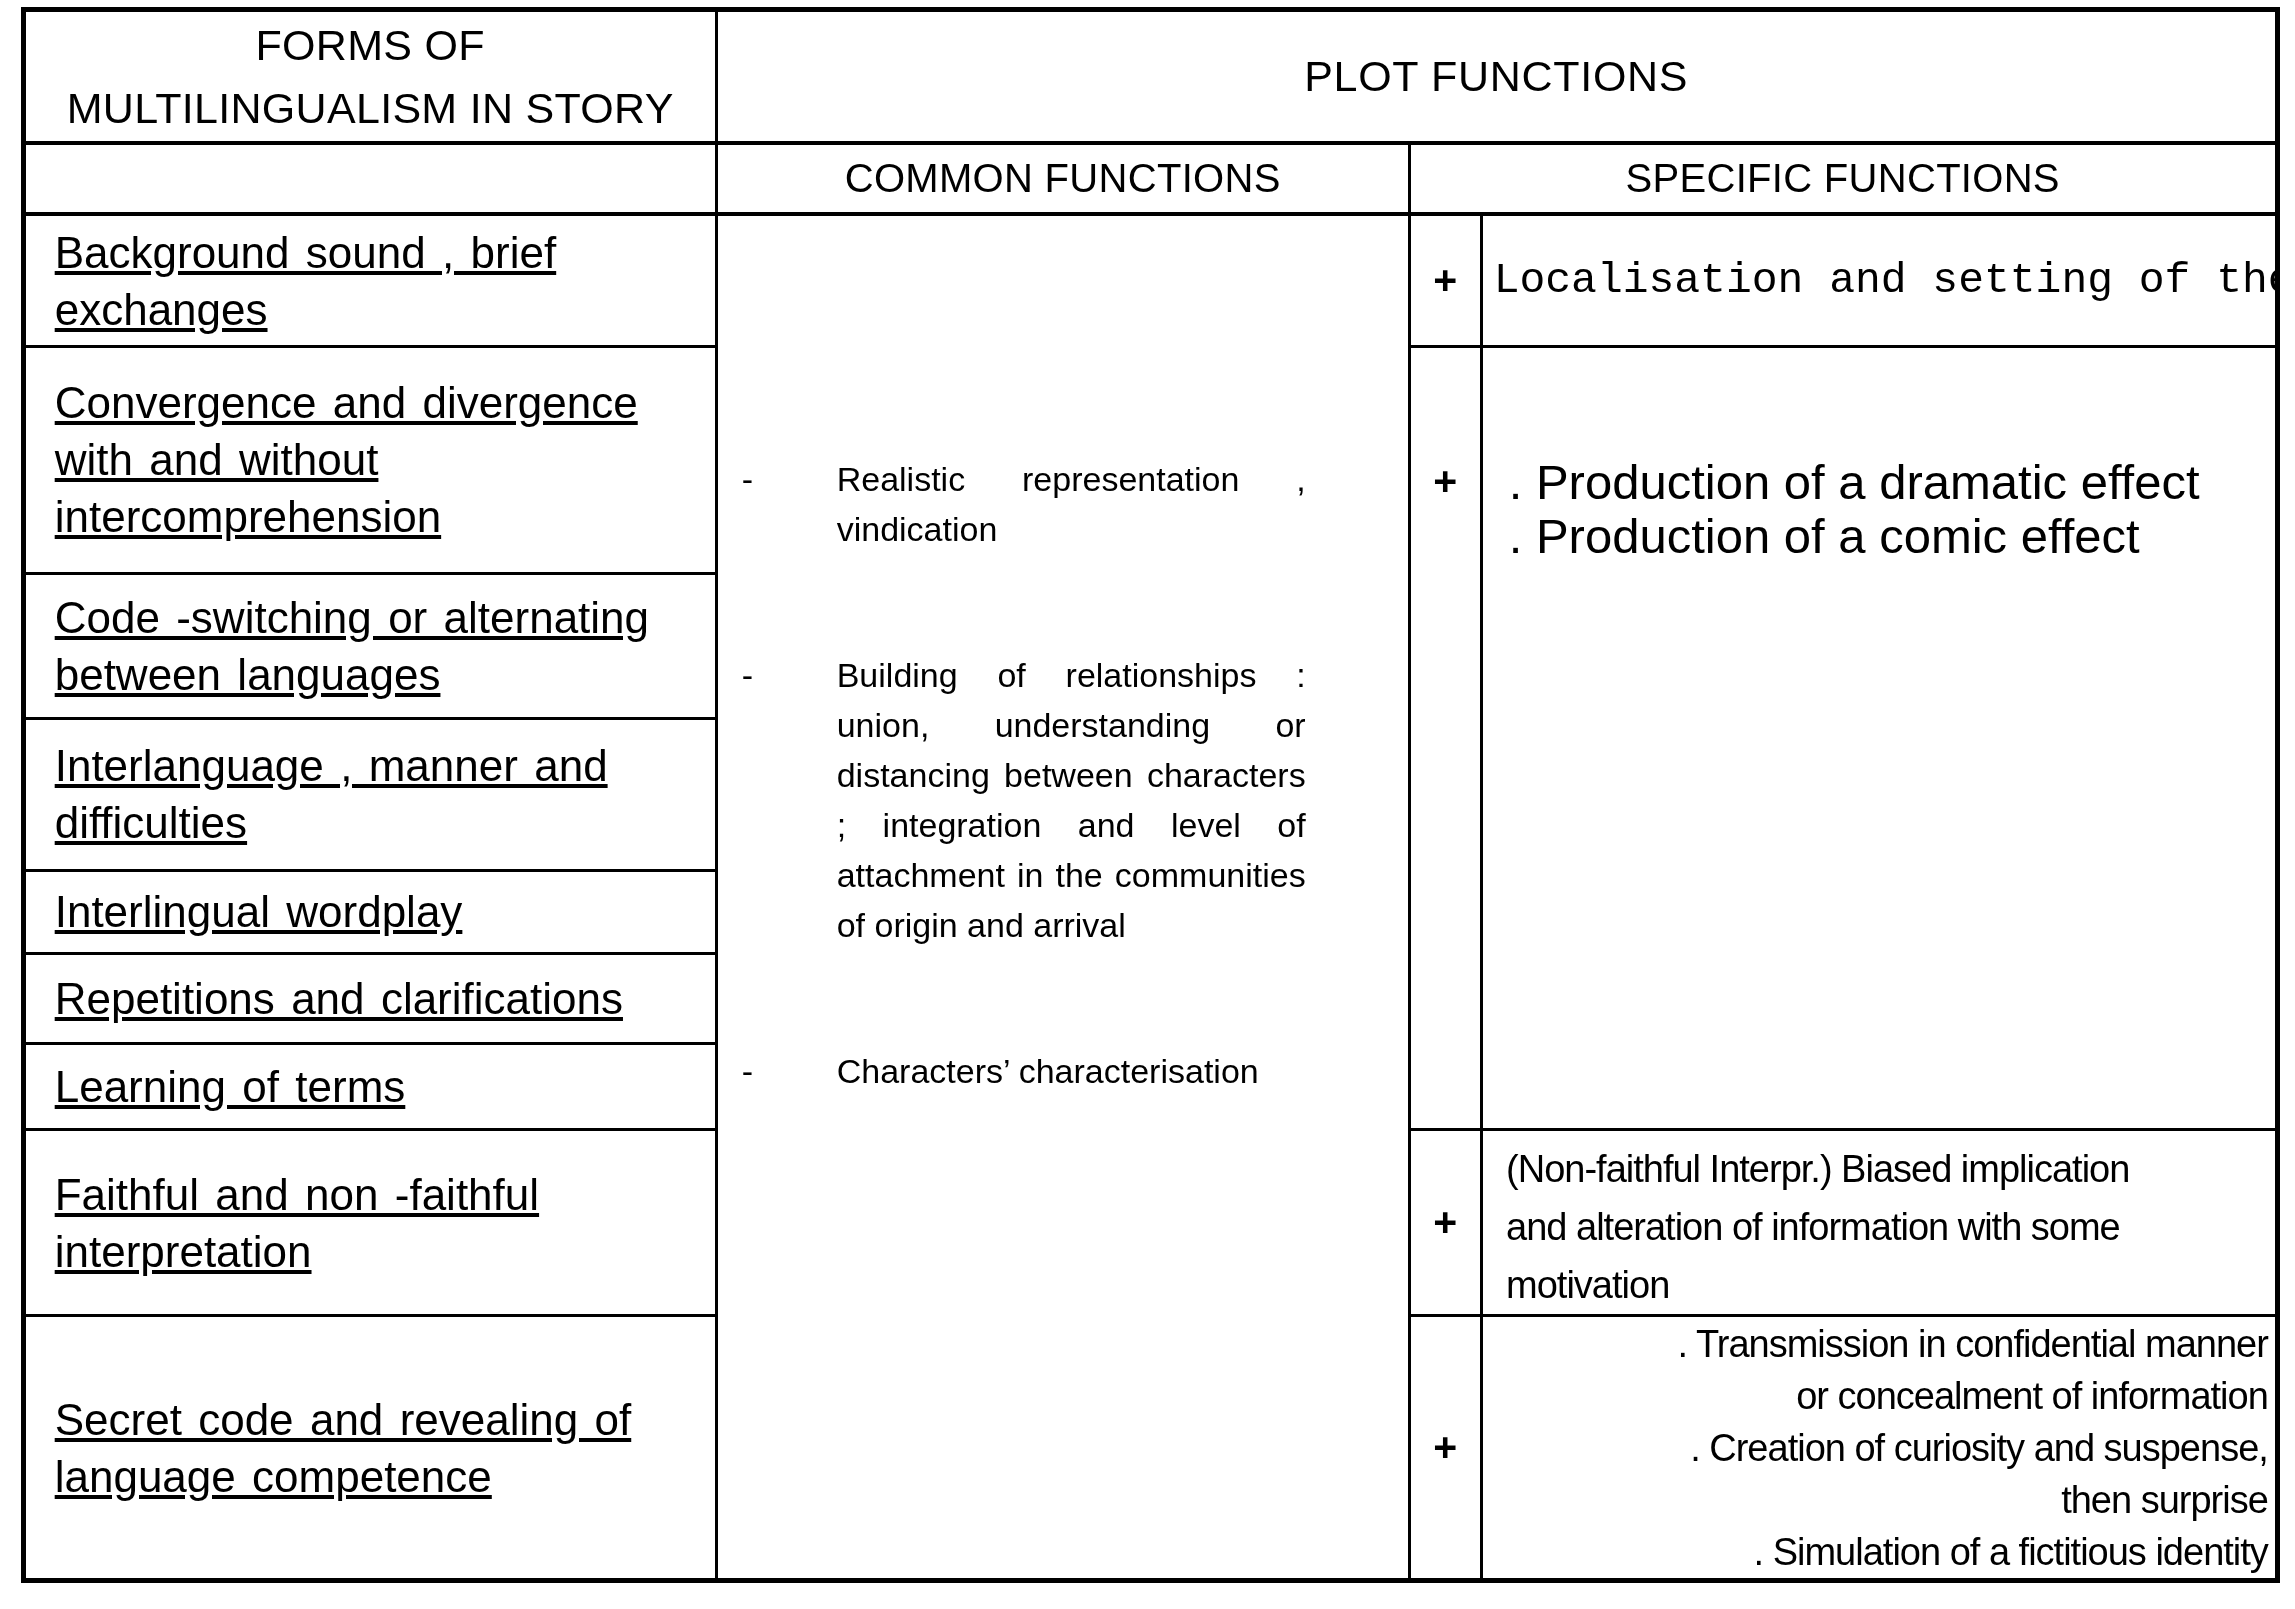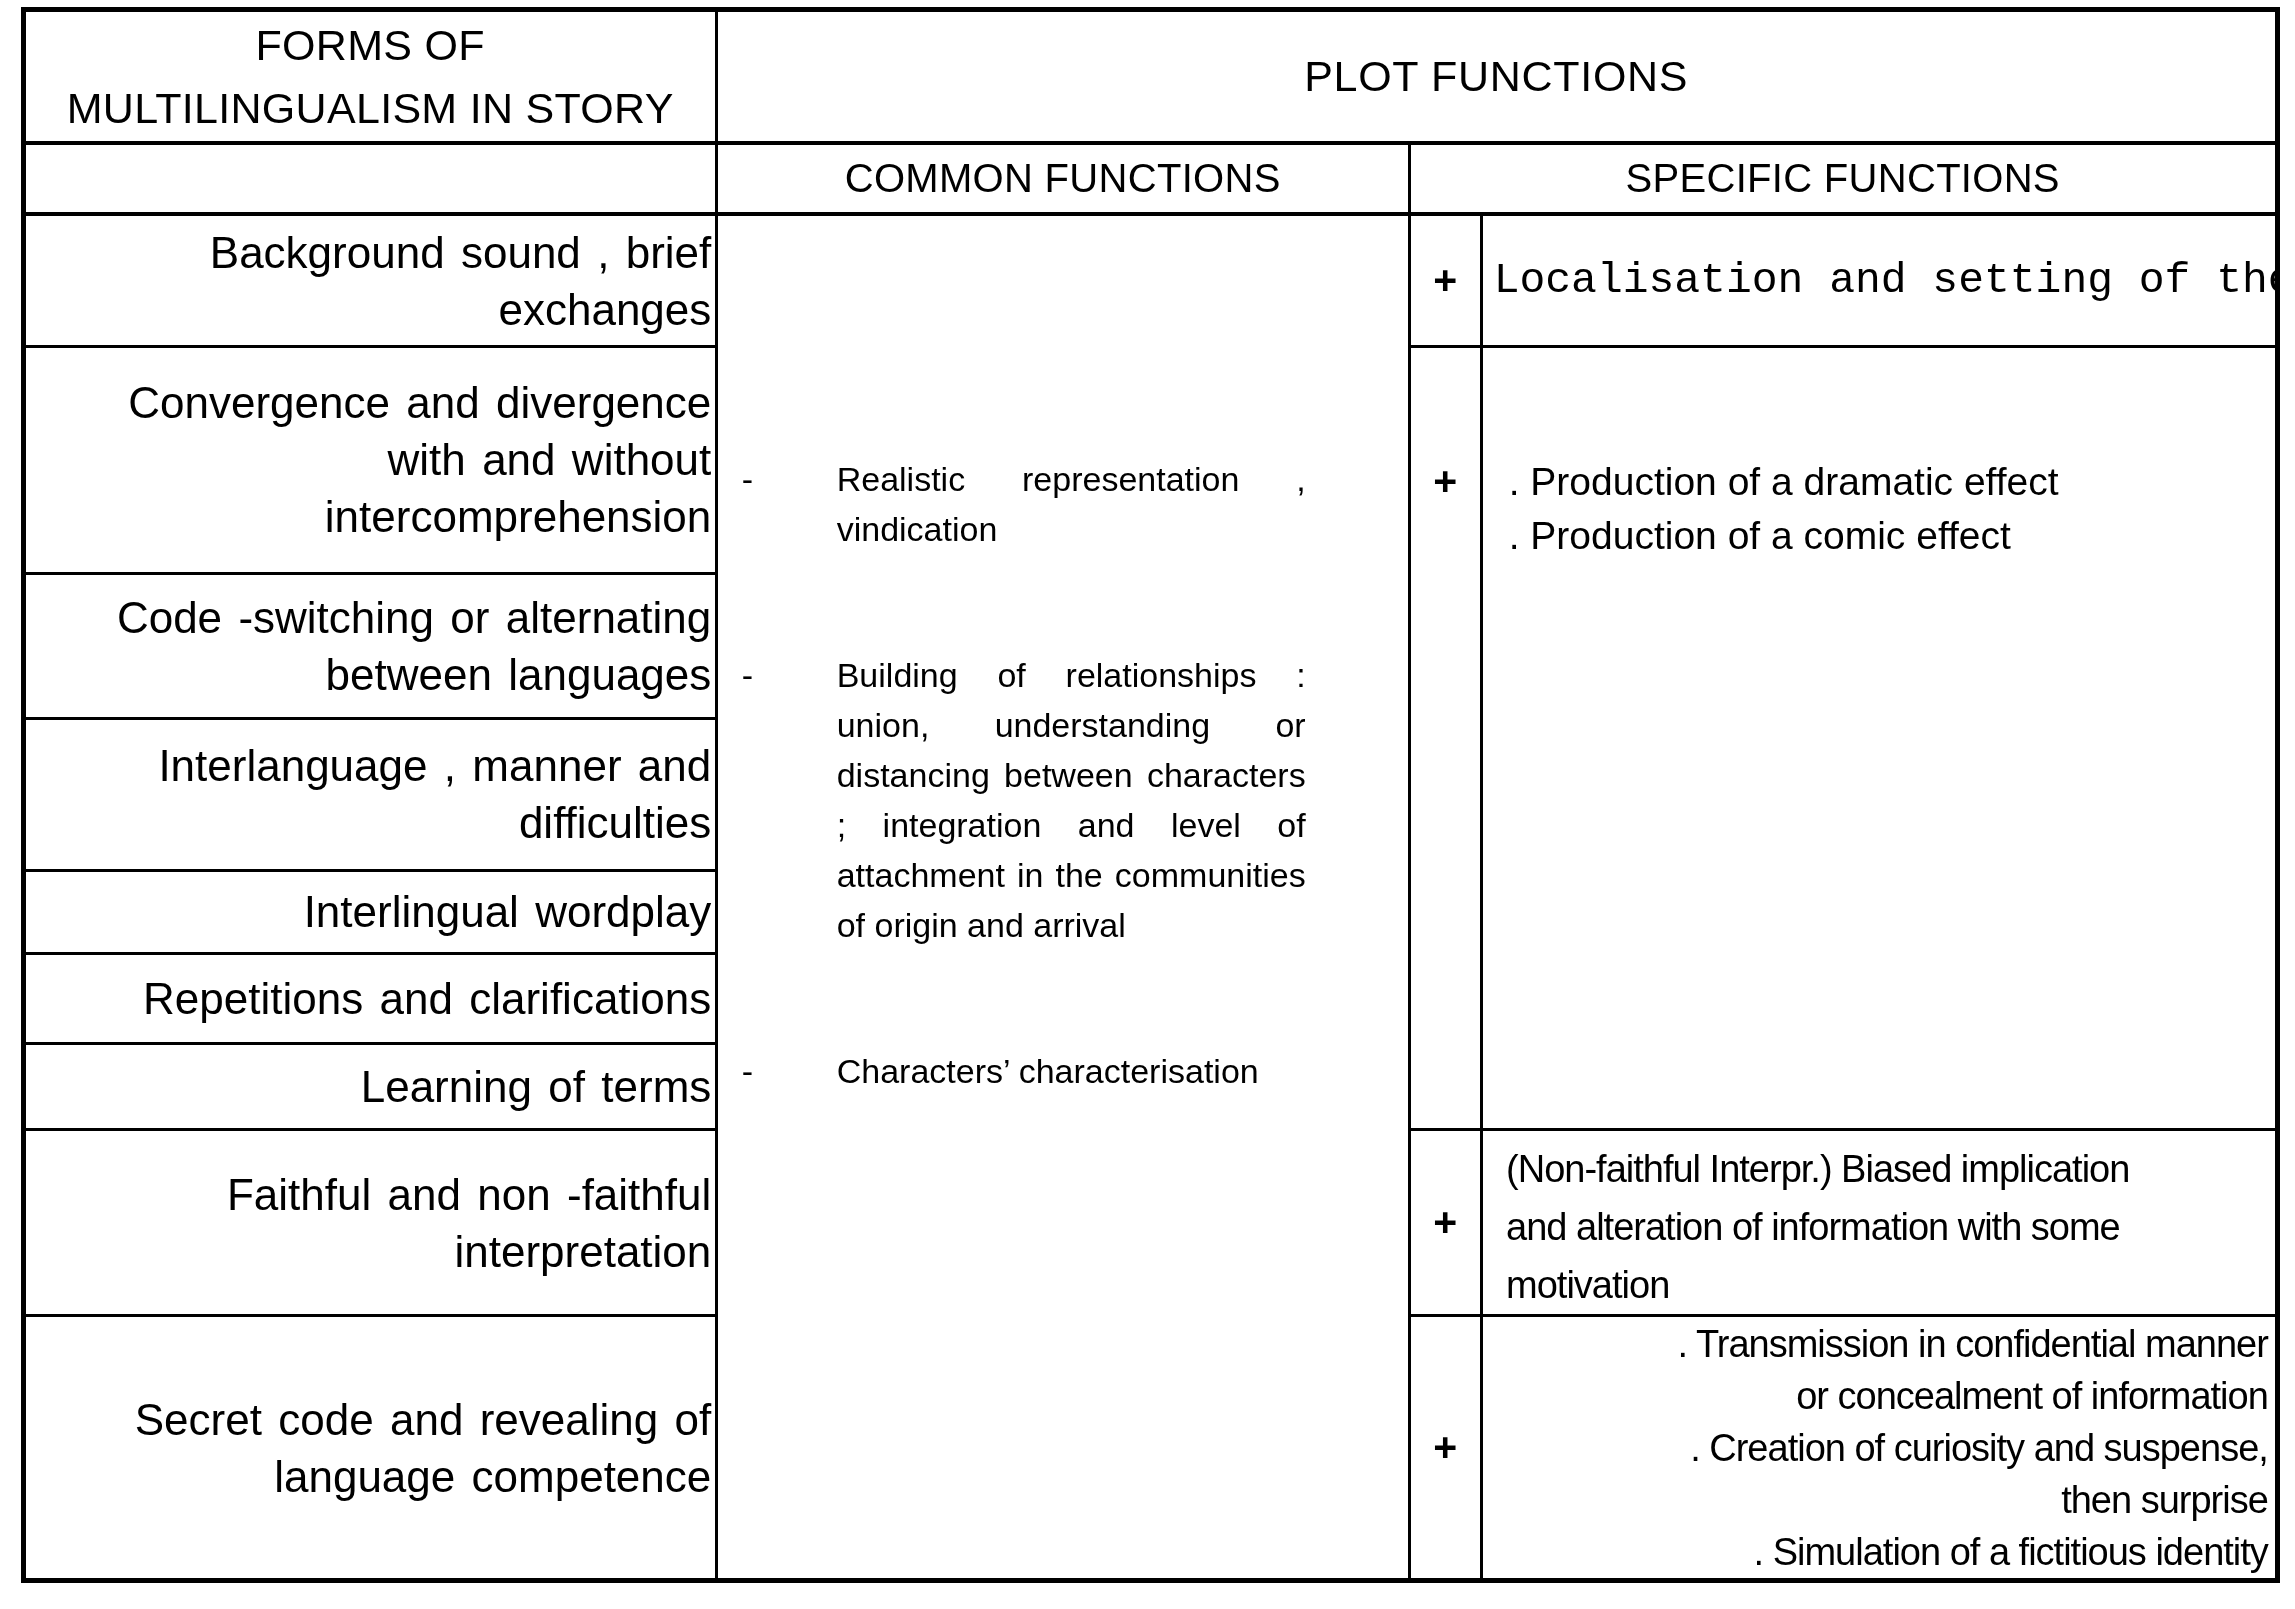--- a/index.html
+++ b/index.html
@@ -38,21 +38,22 @@
   }
   .h1r { font-size: 43px; letter-spacing: 0.7px; }
   .h2  { font-size: 40px; letter-spacing: 0.3px; }
 
   
   .form-cell {
     font-size: 44px;
     line-height: 57px;
     word-spacing: 4.1px;
     padding: 0 3.4px 0 29px;
-    text-align: right;
+    text-align: left;
+    text-decoration: underline;
   }
 
   
   .common-cell {
     vertical-align: top;
     padding: 238px 0 0 24px;
   }
   .bullet {
     display: flex;
     margin-bottom: 96px;
@@ -76,21 +77,21 @@
 
   
   .spec-a {
     font-size: 43px;
     padding-left: 11px;
     white-space: nowrap;
     font-family: Liberation Mono, monospace;
   }
   .spec-b {
     vertical-align: top;
-    font-size: 39px;
+    font-size: 49px;
     line-height: 54px;
     padding: 107px 0 0 26px;
     white-space: pre-line;
     margin-left: 46px;
   }
   .spec-h {
     vertical-align: top;
     font-size: 38px;
     line-height: 58px;
     letter-spacing: -1px;

